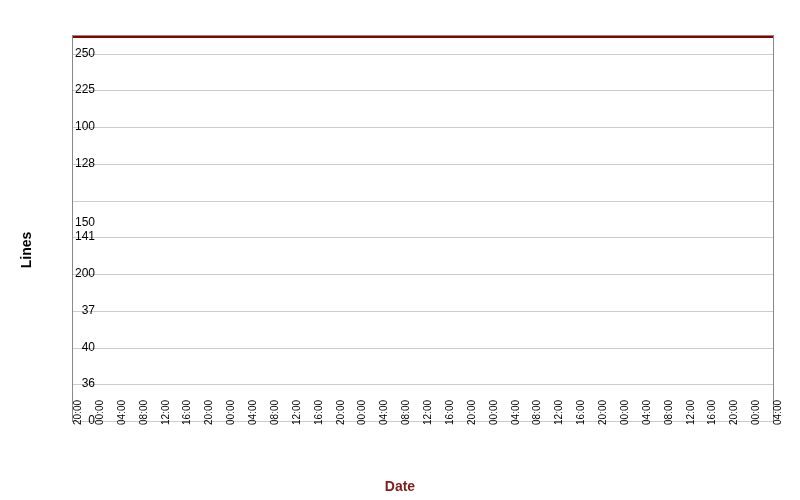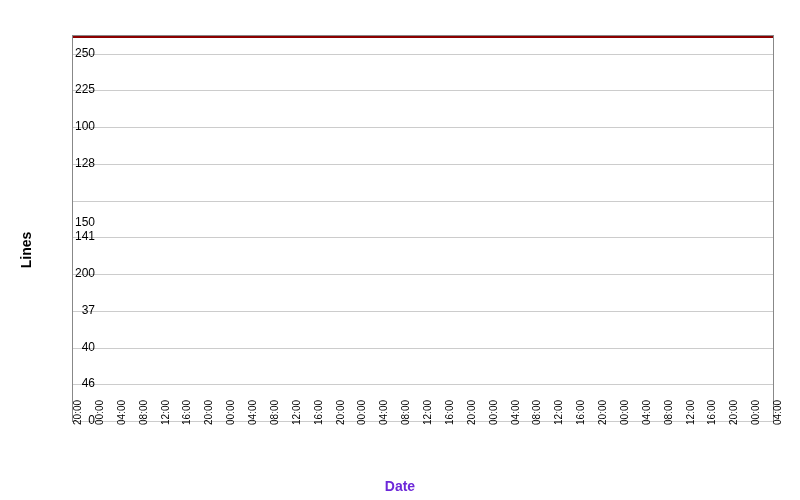--- a/index.html
+++ b/index.html
@@ -37,21 +37,21 @@
       color: #000;
     }
     .xlabel {
       position: absolute;
       bottom: 6px;
       left: 0;
       right: 0;
       text-align: center;
       font-weight: bold;
       font-size: 14px;
-      color: #6d28d9;
+      color: #7f1d1d;
     }
     .plot-area {
       position: absolute;
       left: 72px;
       top: 35px;
       width: 700px;
       height: 385px;
       border: 1px solid #888;
       background: #fff;
     }
@@ -109,21 +109,21 @@
         <div class="gridline-major" style="top: 54.3702px;"></div>
         <div class="gridline-major" style="top: 17.6336px;"></div>
       </div>
     <div id="dataline">
         <div class="data-line" style="top: 0px; background: rgb(139, 0, 0);"></div>
       </div>
   </div>
 
   <div id="yticks">
       <div class="ytick-label" style="top: 420px;">0</div>
-      <div class="ytick-label" style="top: 383.263px;">46</div>
+      <div class="ytick-label" style="top: 383.263px;">36</div>
       <div class="ytick-label" style="top: 346.527px;">40</div>
       <div class="ytick-label" style="top: 309.79px;">37</div>
       <div class="ytick-label" style="top: 273.053px;">200</div>
       <div class="ytick-label" style="top: 236.317px;">141</div>
       <div class="ytick-label" style="top: 199.58px; margin-top: 22px;">150</div>
       <div class="ytick-label" style="top: 162.844px;">128</div>
       <div class="ytick-label" style="top: 126.107px;">100</div>
       <div class="ytick-label" style="top: 89.3702px;">225</div>
       <div class="ytick-label" style="top: 52.6336px;">250</div>
     </div>

